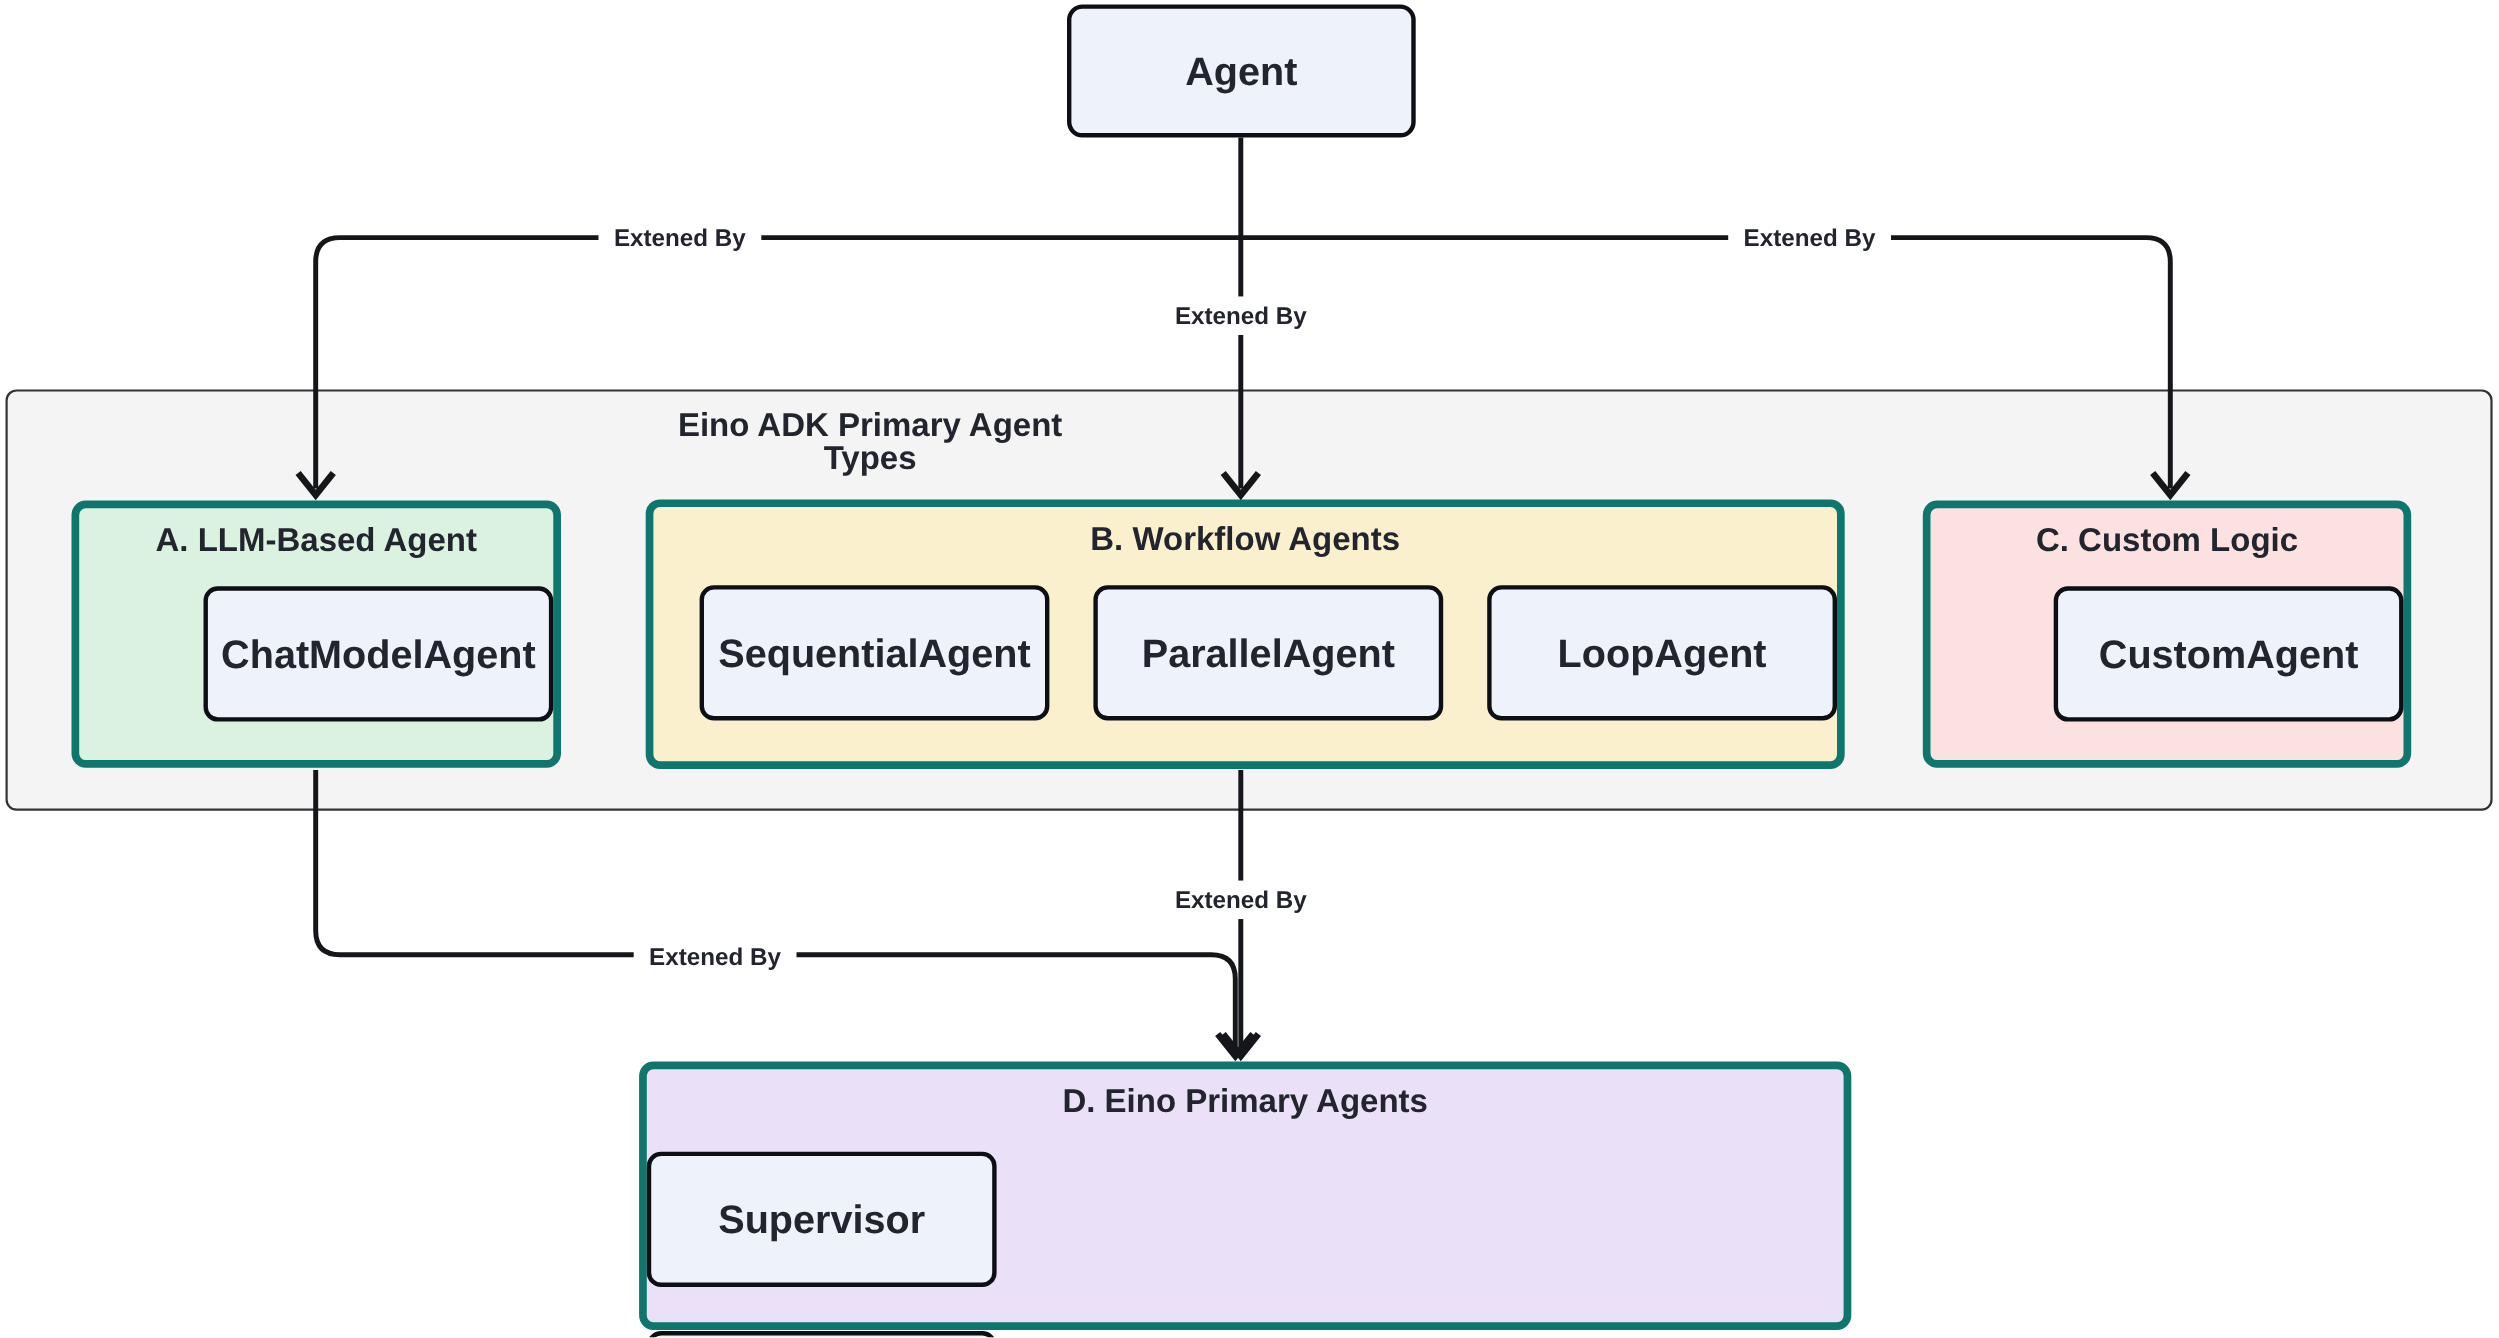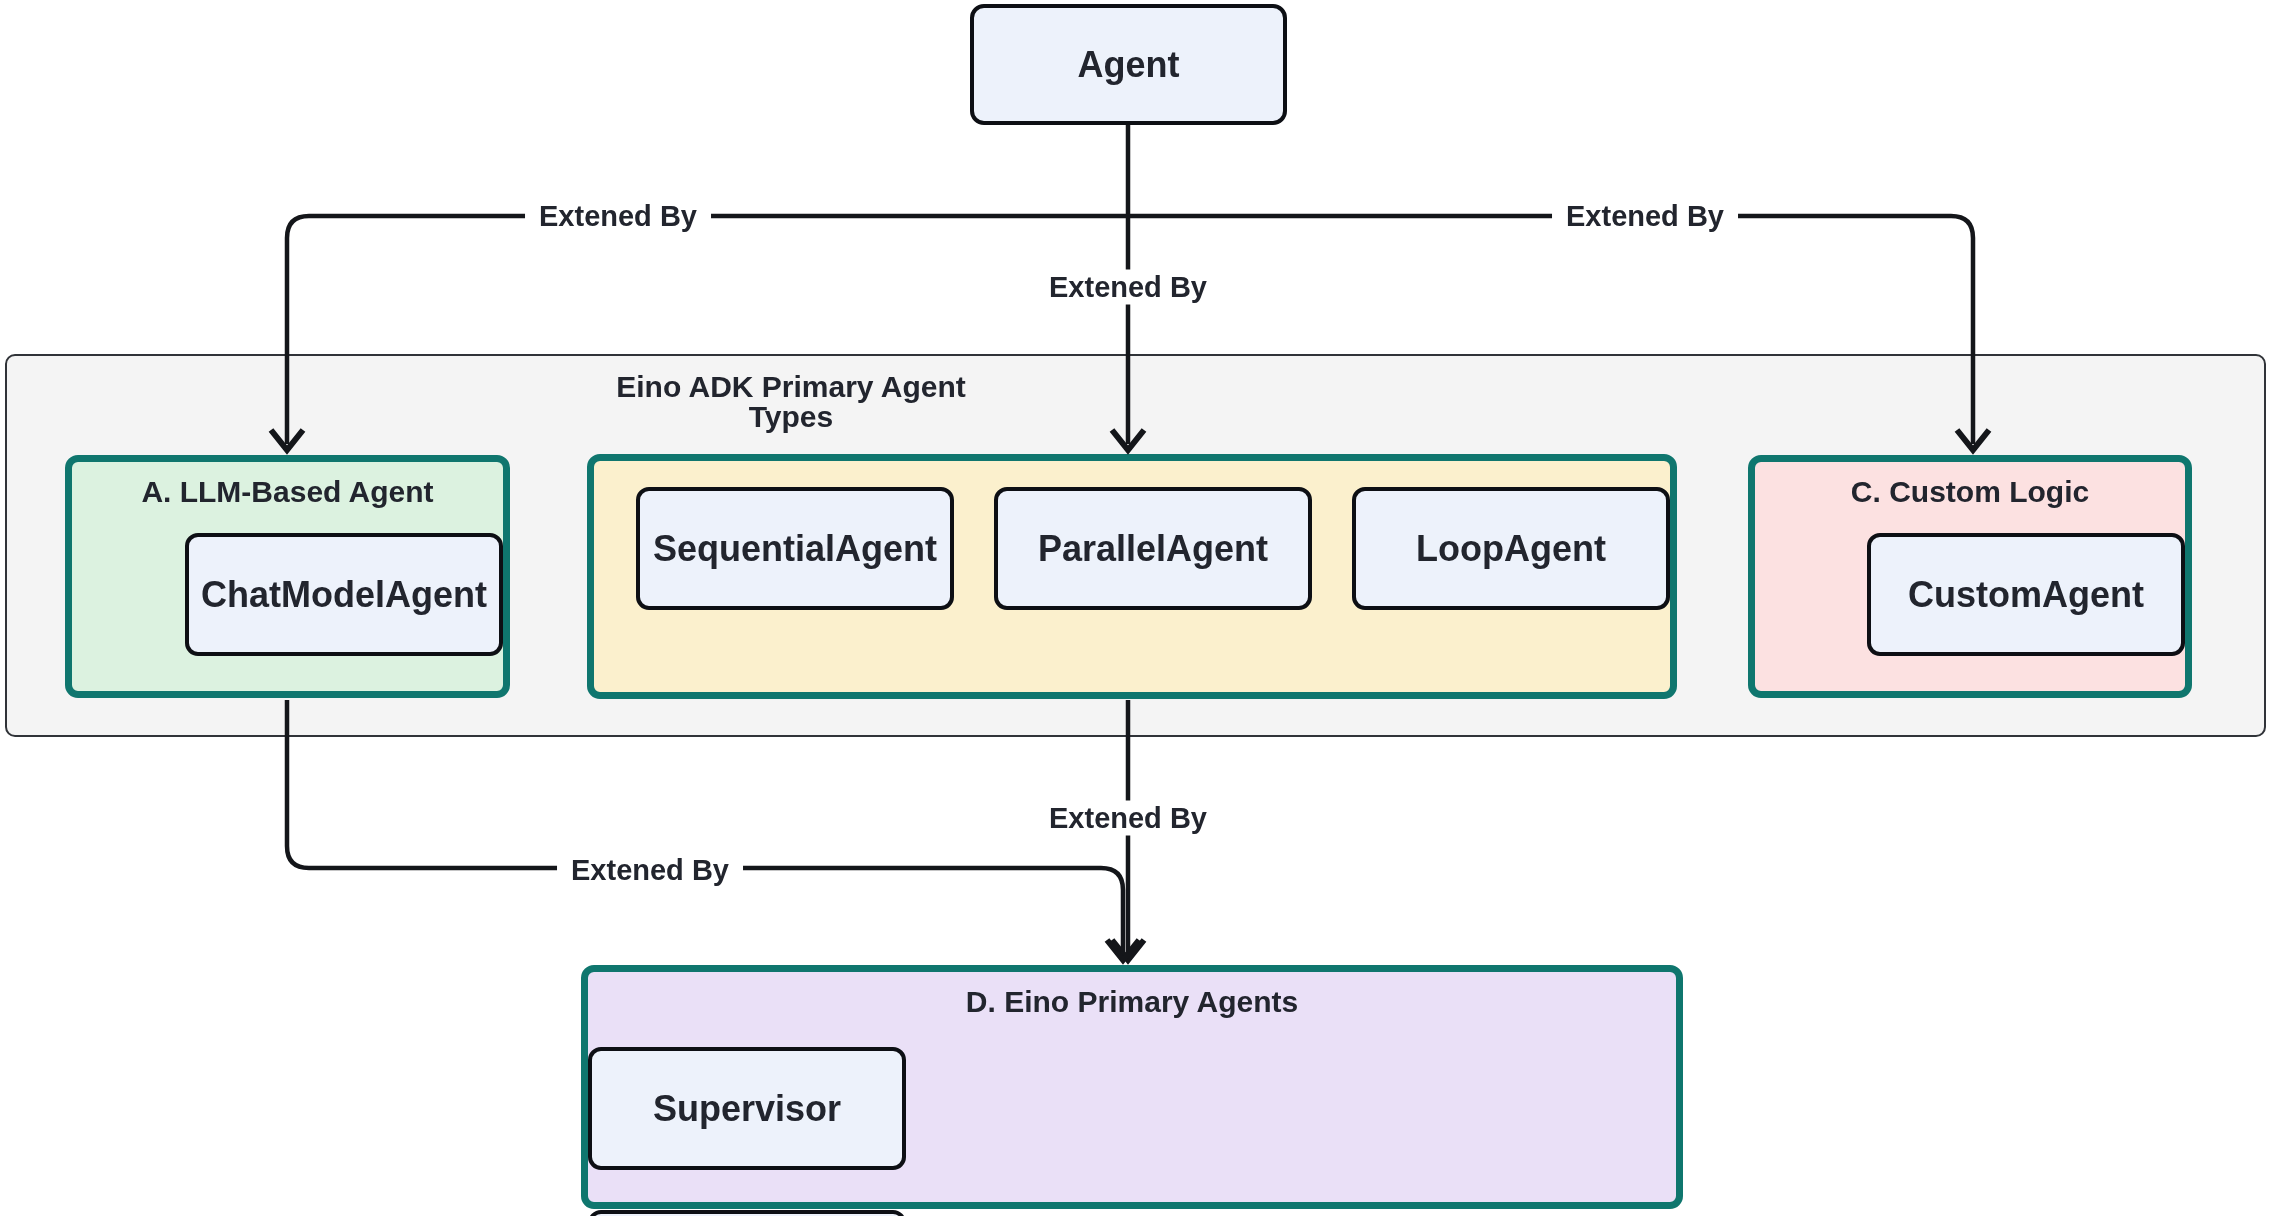--- a/index.html
+++ b/index.html
@@ -86,21 +86,21 @@
     fill: none;
     stroke: #14161a;
     stroke-width: 6;
     stroke-linejoin: miter;
   }
   .edge-label {
     position: absolute;
     transform: translate(-50%, -50%);
     background: #ffffff;
     padding: 3px 14px;
-    font-size: 29px;
+    font-size: 22px;
     line-height: 29px;
     white-space: nowrap;
   }
   .el-1 { left: 618px;  top: 216px; }
   .el-2 { left: 1128px; top: 287px; }
   .el-3 { left: 1645px; top: 216px; }
   .el-4 { left: 650px;  top: 870px; }
   .el-5 { left: 1128px; top: 818px; }
 </style>
 </head>
@@ -113,20 +113,21 @@
   </div>
 
   <div class="group group-llm">
     <div class="group-title">A. LLM-Based Agent</div>
     <div class="child-row">
       <div class="node child-node">ChatModelAgent</div>
     </div>
   </div>
 
   <div class="group group-workflow">
+    <div class="group-title">B. Workflow Agents</div>
     <div class="child-row">
       <div class="node child-node">SequentialAgent</div>
       <div class="node child-node">ParallelAgent</div>
       <div class="node child-node">LoopAgent</div>
     </div>
   </div>
 
   <div class="group group-custom">
     <div class="group-title">C. Custom Logic</div>
     <div class="child-row">

